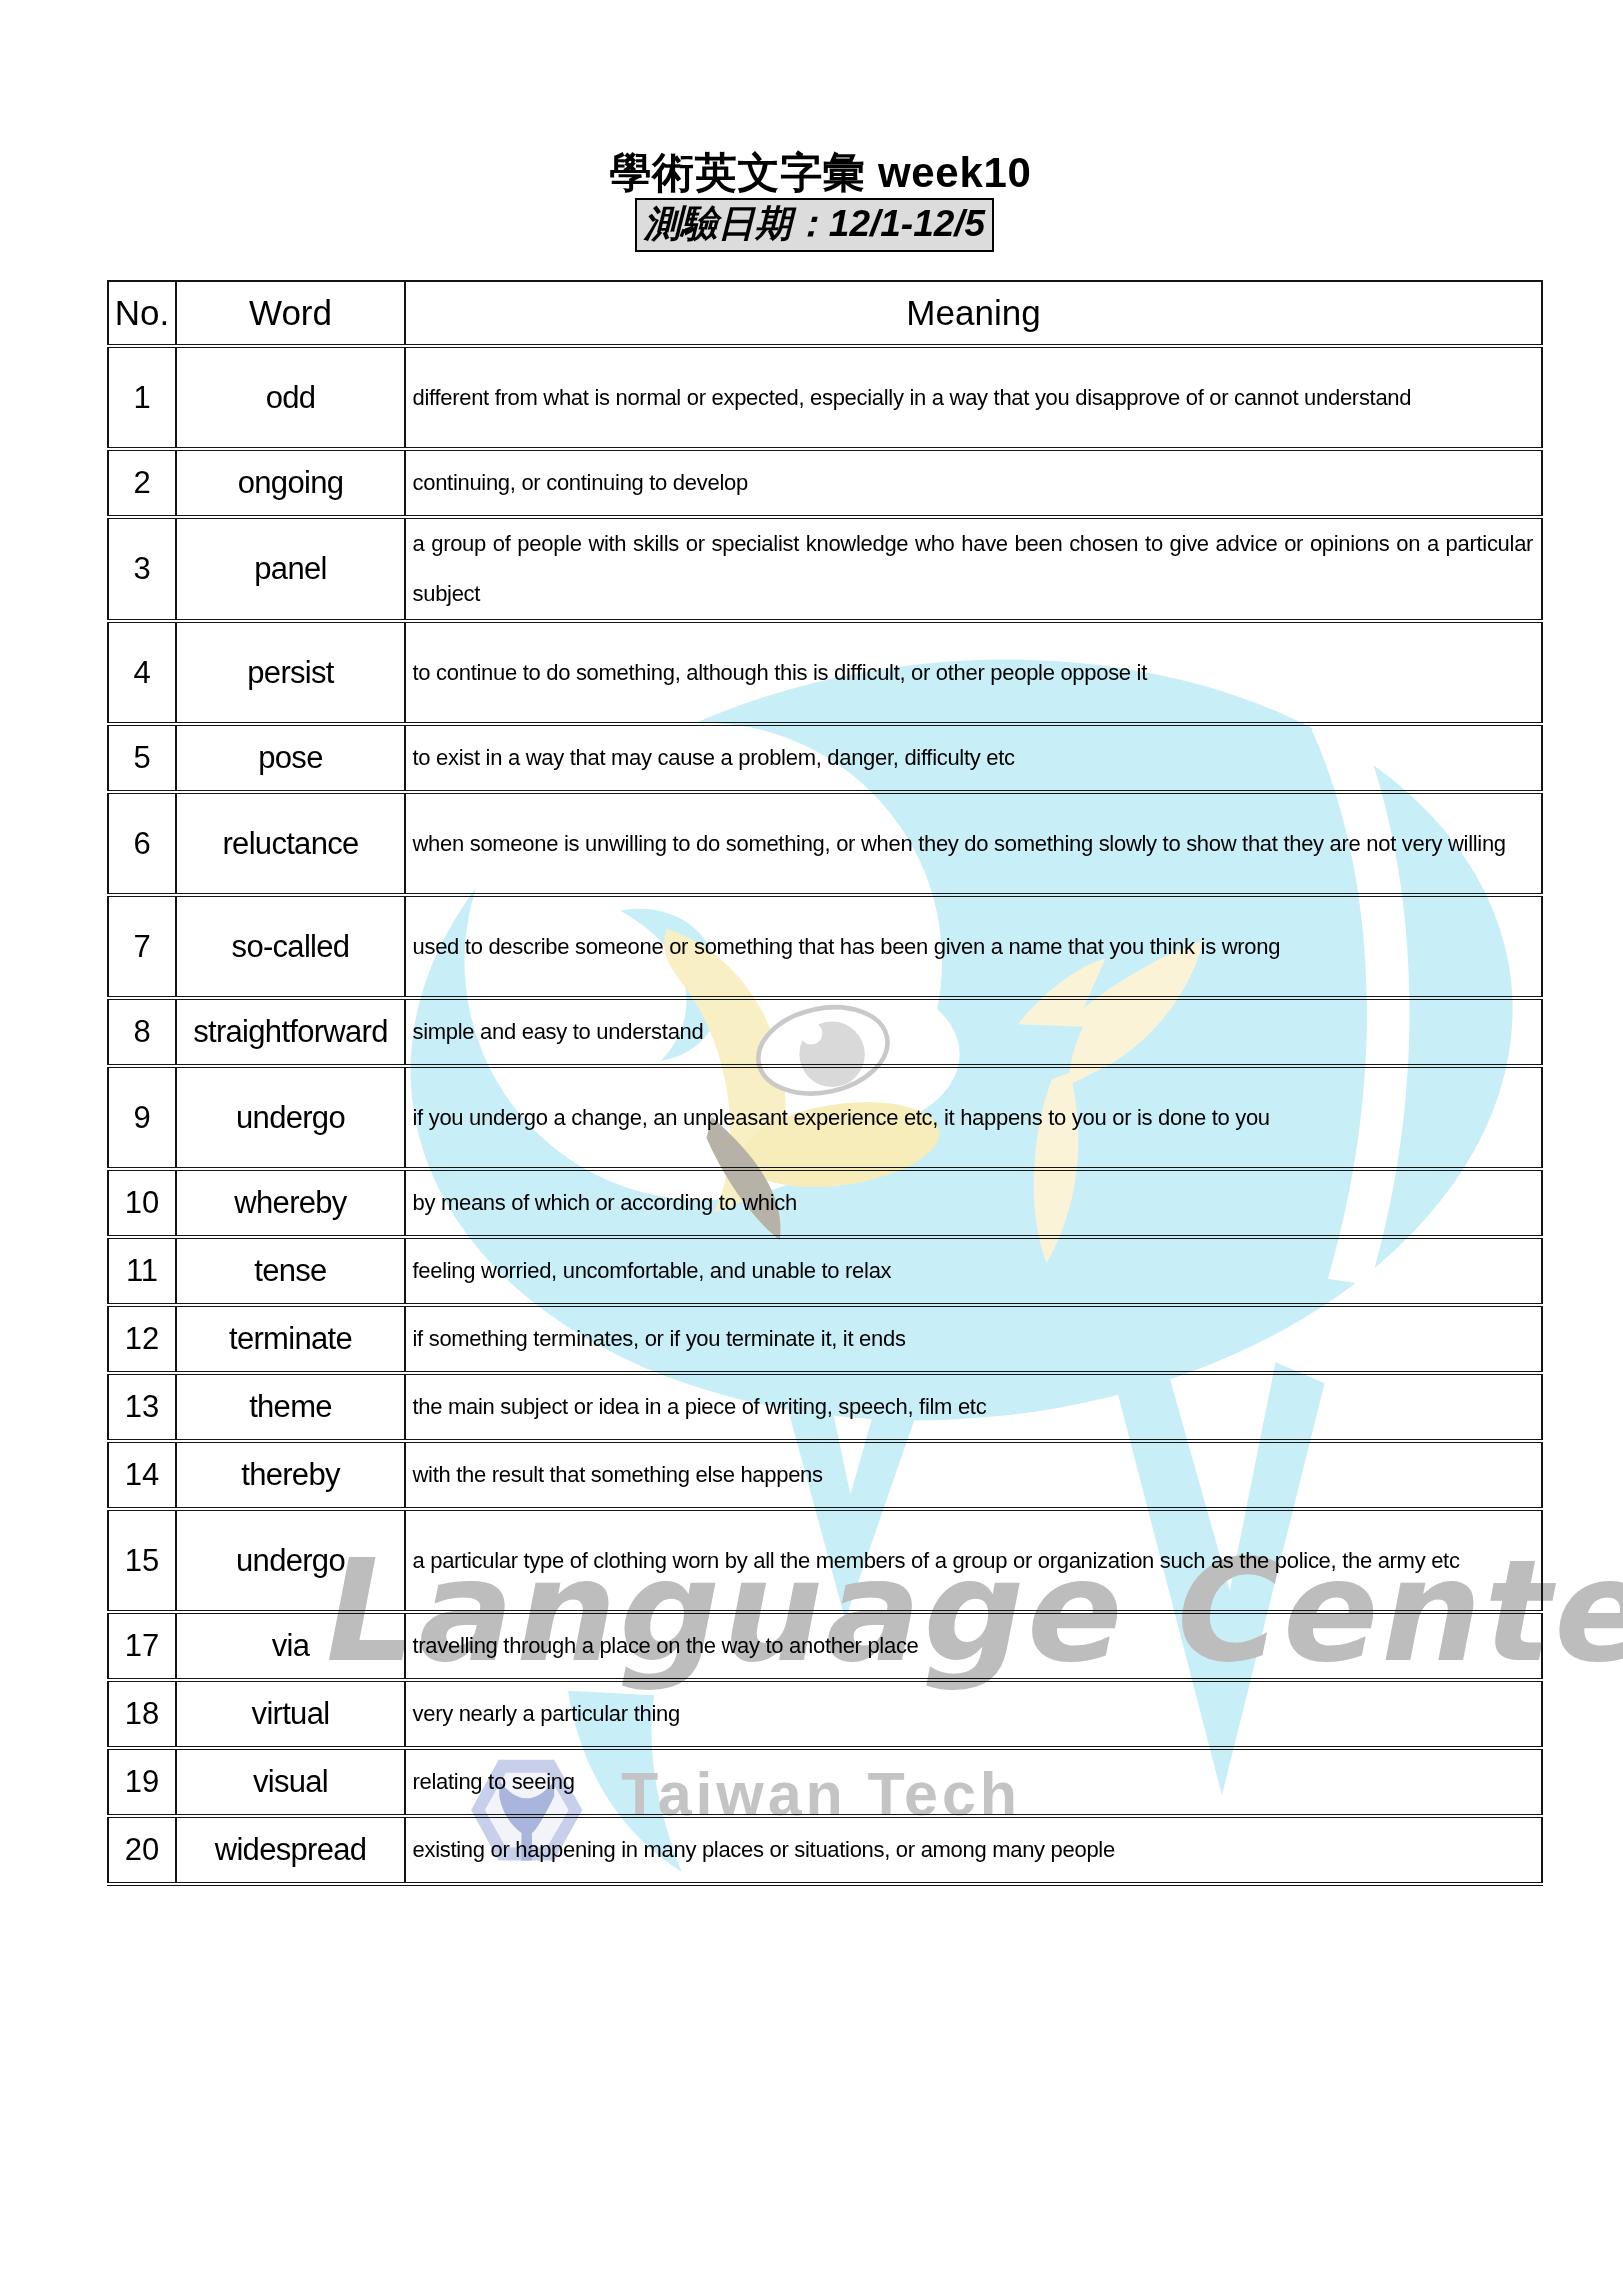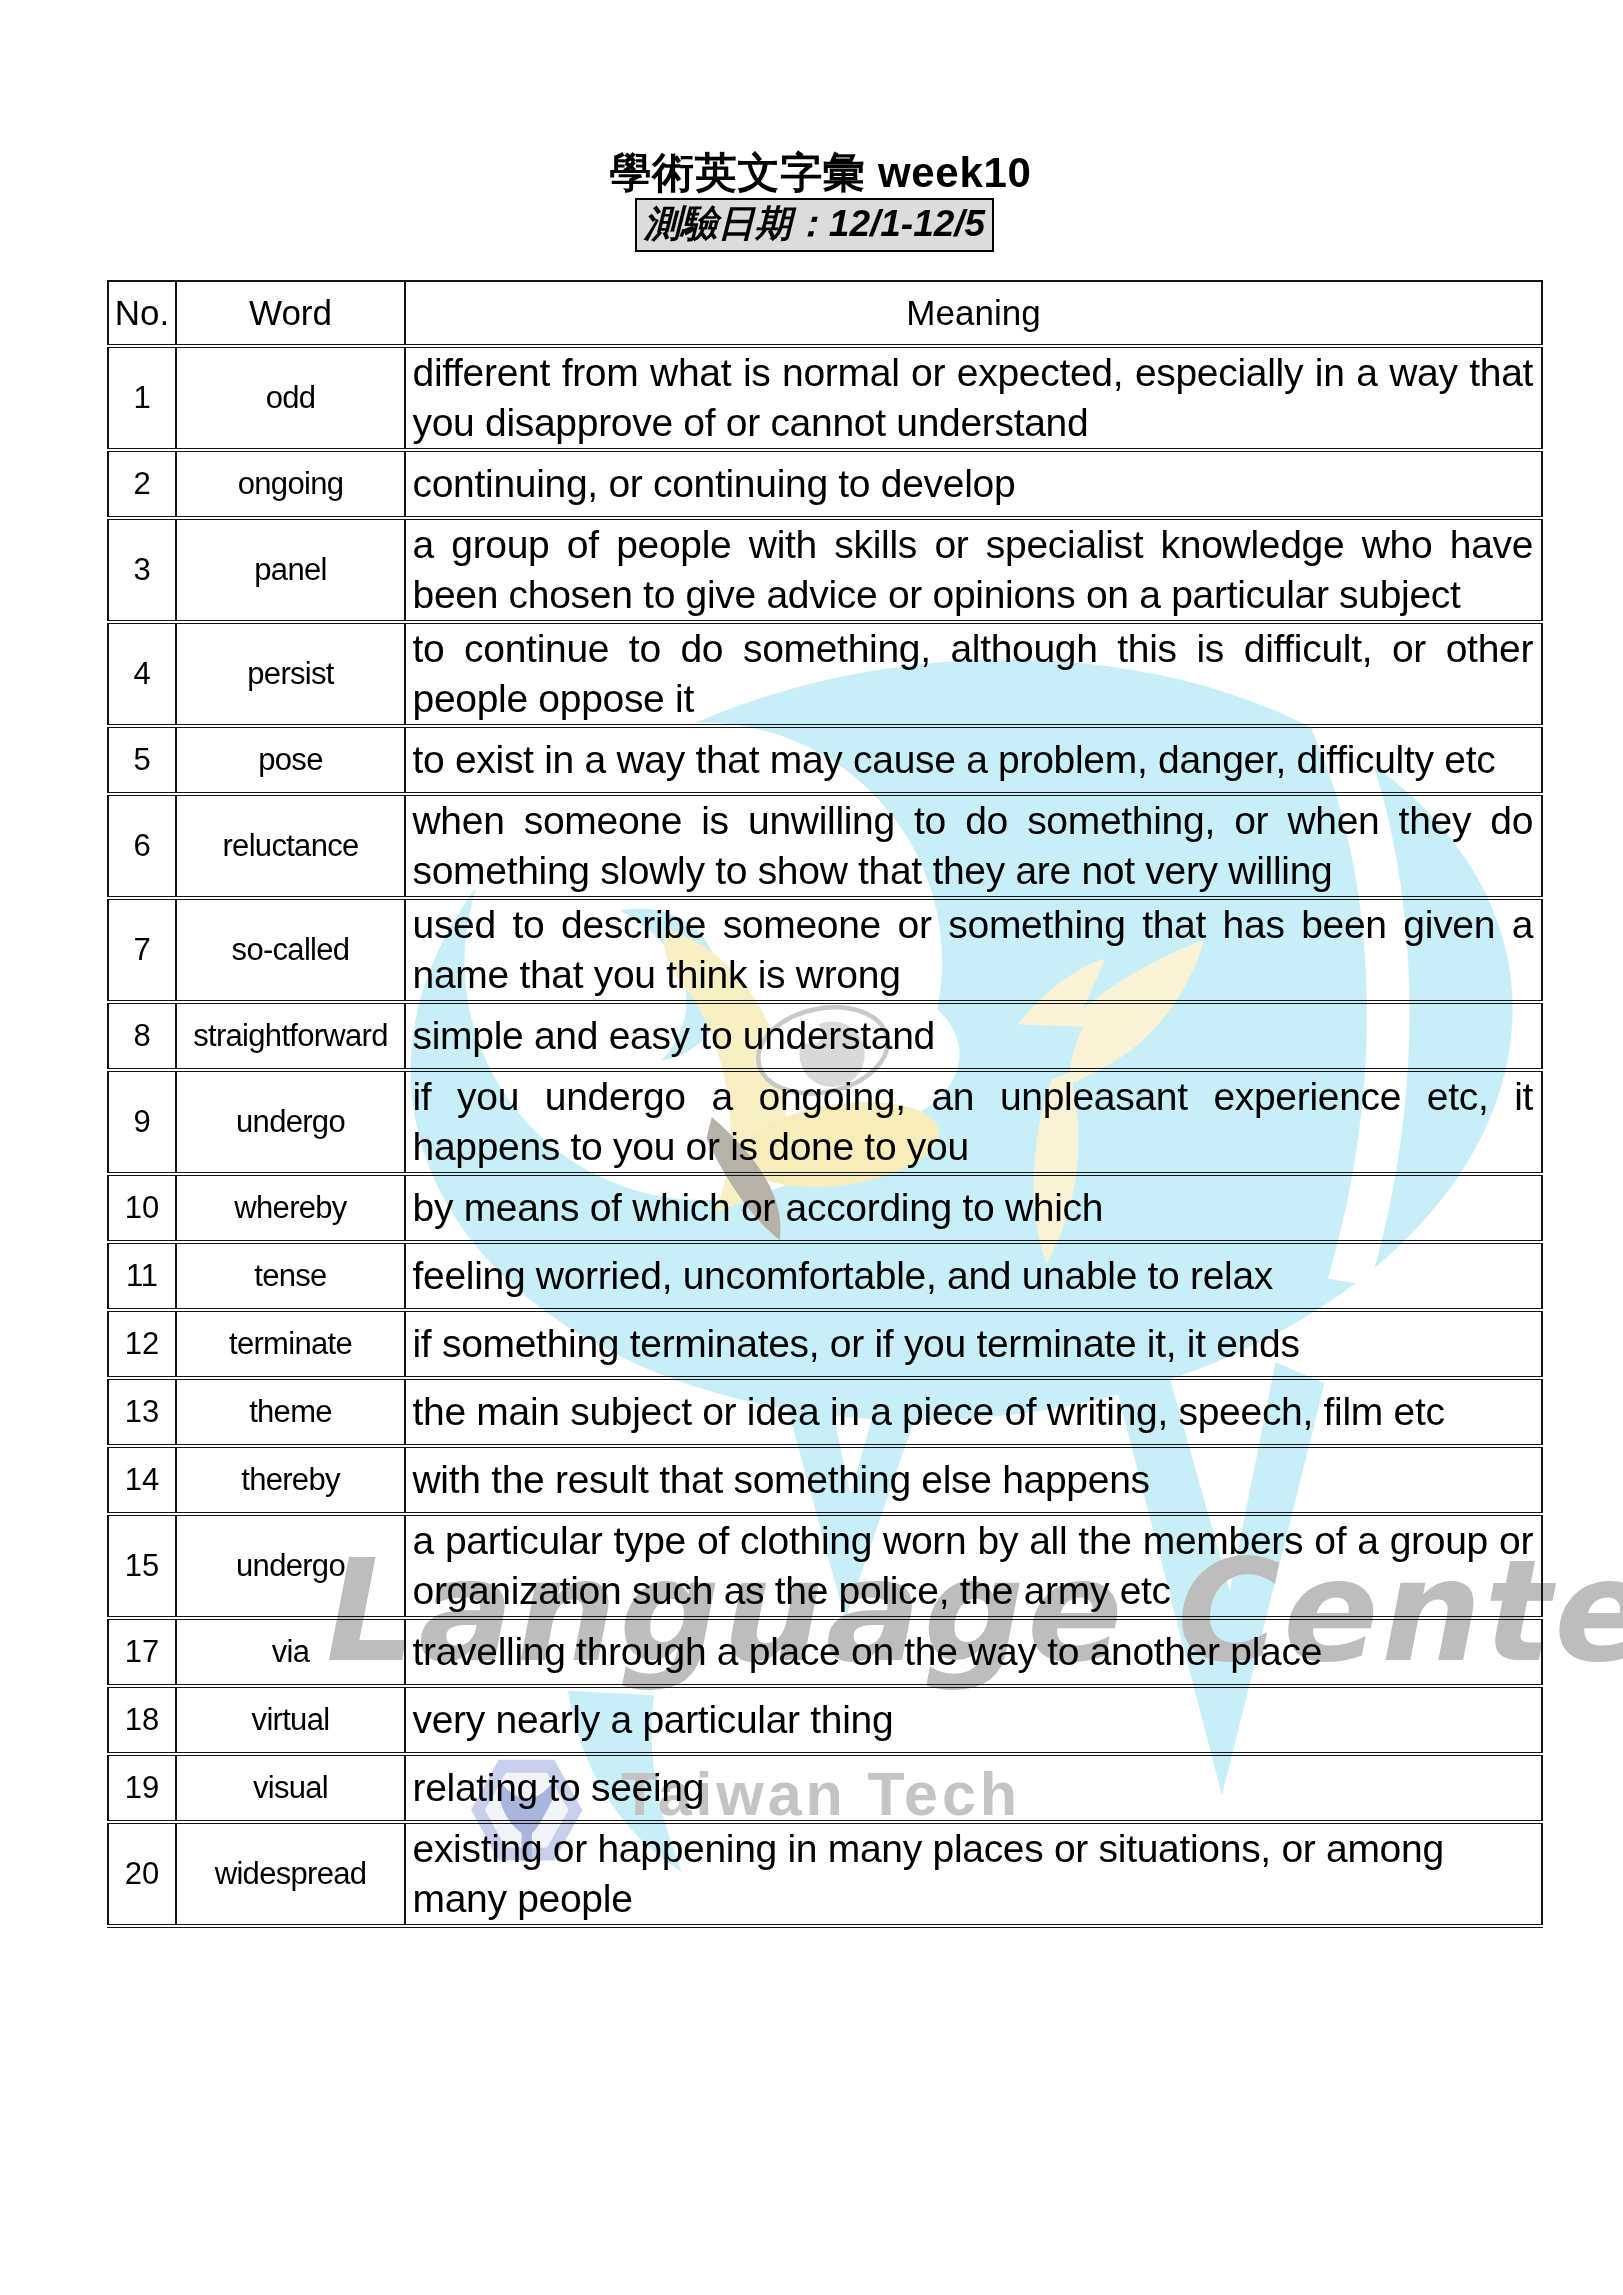--- a/index.html
+++ b/index.html
@@ -58,21 +58,21 @@
     background:transparent;
   }
   thead th{border-top:2.6px solid #141414;}
   thead tr{height:65px;}
   tbody tr{height:68px;}
   tbody tr.tall{height:103px;}
   th{font-weight:normal;font-size:35px;text-align:center;}
   td.c-no{font-size:31px;text-align:center;}
   td.c-word{font-size:31px;text-align:center;letter-spacing:-0.7px;}
   td.c-meaning{
-    font-size:39px;line-height:50px;letter-spacing:-0.3px;
+    font-size:22px;line-height:50px;letter-spacing:-0.3px;
     text-align:left;padding:0 7.9px 0 6.5px;
     text-justify:inter-word;
   }
   tr.tall td.c-meaning{text-align:justify;}
 </style>
 </head>
 <body>
 
 <div class="page">
 
@@ -186,21 +186,21 @@
           <td class="c-meaning">used to describe someone or something that has been given a name that you think is wrong</td>
         </tr>
         <tr>
           <td class="c-no">8</td>
           <td class="c-word">straightforward</td>
           <td class="c-meaning">simple and easy to understand</td>
         </tr>
         <tr class="tall">
           <td class="c-no">9</td>
           <td class="c-word">undergo</td>
-          <td class="c-meaning">if you undergo a ongoing, an unpleasant experience etc, it happens to you or is done to you</td>
+          <td class="c-meaning">if you undergo a change, an unpleasant experience etc, it happens to you or is done to you</td>
         </tr>
         <tr>
           <td class="c-no">10</td>
           <td class="c-word">whereby</td>
           <td class="c-meaning">by means of which or according to which</td>
         </tr>
         <tr>
           <td class="c-no">11</td>
           <td class="c-word">tense</td>
           <td class="c-meaning">feeling worried, uncomfortable, and unable to relax</td>

